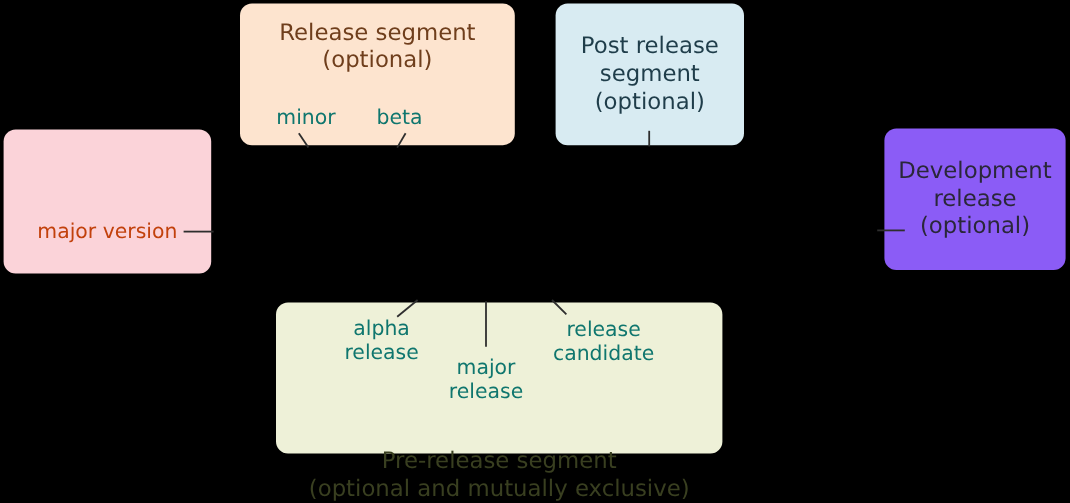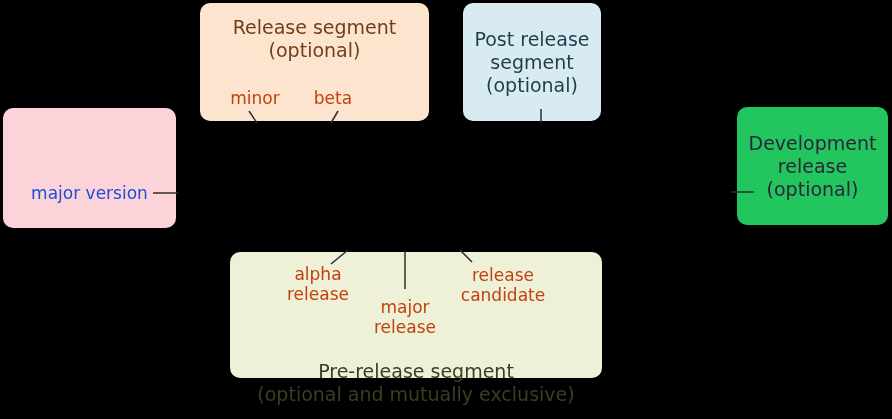--- a/index.html
+++ b/index.html
@@ -28,41 +28,41 @@
   .vcenter {
     top: 50%;
     transform: translateY(-50%);
   }
   .small-label {
     position: absolute;
     text-align: center;
     font-size: 17px;
     line-height: 20px;
     white-space: pre-line;
-    color: #c2410c;
+    color: #0f766e;
     transform: translateX(-50%);
   }
   .full-label {
     position: absolute;
     left: 0;
     width: 100%;
     text-align: center;
     font-size: 17px;
     line-height: 20px;
-    color: #1d4ed8;
+    color: #c2410c;
   }
   .box-epoch   { left: 3px;   top: 108px; width: 173px; height: 120px; }
   .box-release { left: 200px; top: 3px;   width: 229px; height: 118px; }
-  .box-post    { left: 463px; top: 3px;   width: 138px; height: 118px; }
+  .box-post    { left: 463px; top: 3px;   width: 157px; height: 118px; }
   .box-dev     { left: 737px; top: 107px; width: 151px; height: 118px; }
   .box-pre     { left: 230px; top: 252px; width: 372px; height: 126px; }
 
   .box-epoch .title   { top: 8px; }
   .box-release .title { top: 13px; }
-  .box-pre .title     { top: 108px; }
+  .box-pre .title     { top: 121px; }
 
   .label-major { top: 75px; }
   .label-minor { left: 55px;  top: 85px; }
   .label-micro { left: 133px; top: 85px; }
   .label-alpha { left: 88px;  top: 12px; }
   .label-beta  { left: 175px; top: 45px; }
   .label-rc    { left: 273px; top: 13px; }
 
   #connectors {
     position: absolute;
@@ -87,21 +87,21 @@
     <div class="small-label label-minor">minor</div>
     <div class="small-label label-micro">beta</div>
   </div>
 
   <div class="box box-post" style="background-color: rgb(216, 235, 242);">
     <div class="title vcenter" style="color: rgb(31, 61, 74);">Post release
 segment
 (optional)</div>
   </div>
 
-  <div class="box box-dev" style="background-color: #22c55e; padding-left: 22px;">
+  <div class="box box-dev" style="background-color: #8b5cf6; padding-left: 22px;">
     <div class="title vcenter" style="color: rgb(42, 39, 57);">Development
 release
 (optional)</div>
   </div>
 
   <div class="box box-pre" style="background-color: rgb(238, 241, 216);">
     <div class="small-label label-alpha">alpha
 release</div>
     <div class="small-label label-beta">major
 release</div>

